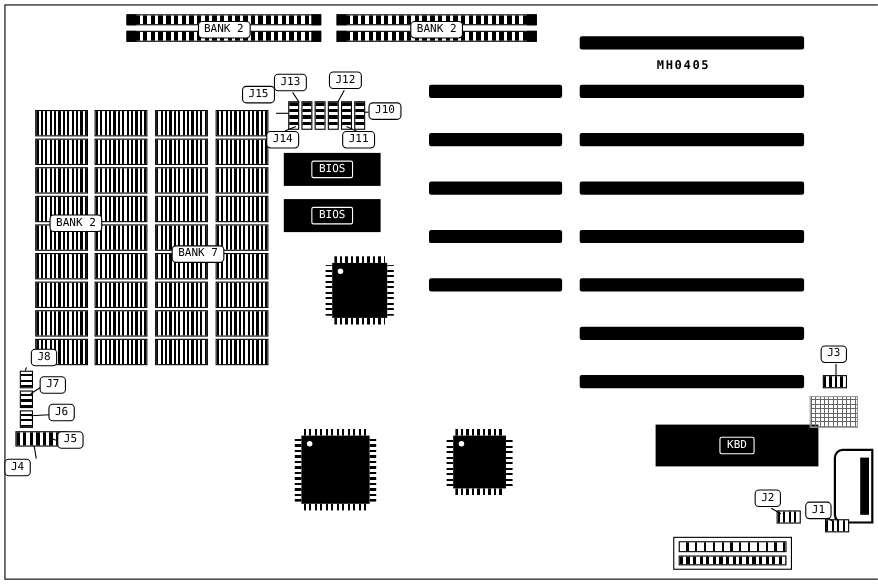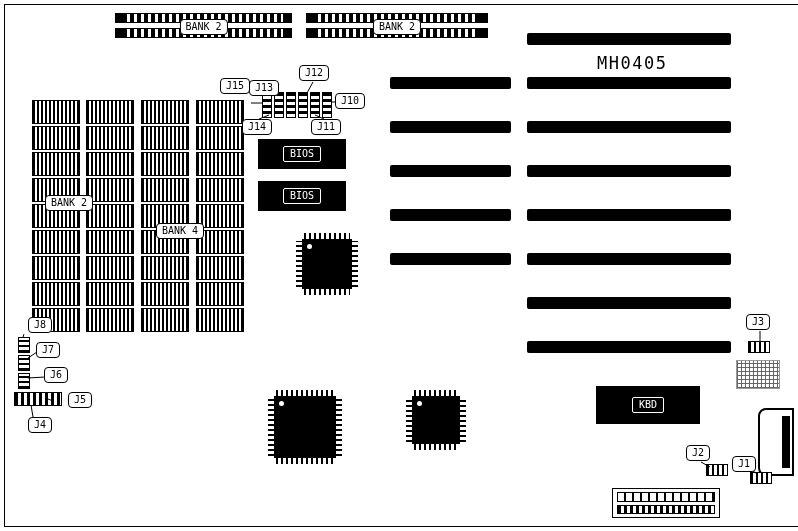--- a/index.html
+++ b/index.html
@@ -66,21 +66,21 @@
        border-radius:8px 0 0 8px;background:#fff;}
   .din::before{content:"";position:absolute;right:2px;top:6px;bottom:6px;width:8px;background:#000;}
 
   
   .powercon{position:absolute;left:612px;top:488px;width:106px;height:28px;border:1px solid #000;background:#fff;}
   .pins-row{height:8px;margin:3px 4px 0;border:1px solid #000;
             background:repeating-linear-gradient(90deg,#fff 0 6px,#000 6px 8px);}
   .hatch-bar{height:7px;margin:3px 4px 0;border:1px solid #000;
             background:repeating-linear-gradient(90deg,#000 0 3px,#fff 3px 6px);}
 
-  .partnum{position:absolute;font-size:17px;letter-spacing:1.5px;}
+  .partnum{position:absolute;font-size:11px;letter-spacing:1.5px;font-weight:bold;}
 
   .leaders{position:absolute;left:0;top:0;z-index:5;pointer-events:none;}
   .leaders line{stroke:#000;stroke-width:1;}
 </style>
 </head>
 <body>
 
 <div class="board" id="board">
   <div class="frame"></div>
 
@@ -91,37 +91,37 @@
   </div>
   <div class="simm" style="left:306px;top:13px;width:182px">
     <div class="simm-row"></div>
     <div class="simm-row"></div>
     <div class="callout simm-label">BANK 2</div>
   </div>
 
   <div class="partnum" style="left:597px;top:53px">MH0405</div>
 
   <div class="callout" style="left:45px;top:195px">BANK 2</div>
-  <div class="callout" style="left:156px;top:223px">BANK 4</div>
+  <div class="callout" style="left:156px;top:223px">BANK 7</div>
 
   <div class="blackchip" style="left:258px;top:139px;width:88px;height:30px">
     <span class="invlabel">BIOS</span>
   </div>
   <div class="blackchip" style="left:258px;top:181px;width:88px;height:30px">
     <span class="invlabel">BIOS</span>
   </div>
 
   <div class="jstrip" style="left:262px;top:92px"></div>
   <div class="jstrip" style="left:274px;top:92px"></div>
   <div class="jstrip" style="left:286px;top:92px"></div>
   <div class="jstrip" style="left:298px;top:92px"></div>
   <div class="jstrip" style="left:310px;top:92px"></div>
   <div class="jstrip" style="left:322px;top:92px"></div>
 
-  <div class="callout" style="left:249px;top:80px">J13</div>
+  <div class="callout" style="left:249px;top:67px">J13</div>
   <div class="callout" style="left:299px;top:65px">J12</div>
   <div class="callout" style="left:220px;top:78px">J15</div>
   <div class="callout" style="left:335px;top:93px">J10</div>
   <div class="callout" style="left:242px;top:119px">J14</div>
   <div class="callout" style="left:311px;top:119px">J11</div>
 
   <div class="qfp" style="left:296px;top:233px;width:62px;height:62px">
     <div class="pins pt"></div>
       <div class="pins pb"></div>
     <div class="pins pl"></div>
@@ -138,43 +138,43 @@
   <div class="qfp" style="left:406px;top:390px;width:60px;height:60px">
     <div class="pins pt"></div>
       <div class="pins pb"></div>
     <div class="pins pl"></div>
       <div class="pins pr"></div>
     <div class="qfp-body"></div>
   </div>
 
 
 
-  <div class="blackchip" style="left:596px;top:386px;width:104px;height:38px">
+  <div class="blackchip" style="left:596px;top:386px;width:148px;height:38px">
     <span class="invlabel">KBD</span>
   </div>
 
   <div class="callout" style="left:746px;top:314px">J3</div>
   <div class="jblock h" style="left:748px;top:341px"></div>
   <div class="gridcomp"></div>
   <div class="din"></div>
   <div class="callout" style="left:686px;top:445px">J2</div>
   <div class="jblock h" style="left:706px;top:464px"></div>
   <div class="callout" style="left:732px;top:456px">J1</div>
   <div class="jblock h" style="left:750px;top:472px"></div>
 
   <div class="powercon">
     <div class="pins-row"></div>
     <div class="hatch-bar"></div>
   </div>
 
   <div class="callout" style="left:28px;top:317px">J8</div>
   <div class="callout" style="left:36px;top:342px">J7</div>
   <div class="callout" style="left:44px;top:367px">J6</div>
-  <div class="callout" style="left:68px;top:392px">J5</div>
-  <div class="callout" style="left:28px;top:417px">J4</div>
+  <div class="callout" style="left:52px;top:392px">J5</div>
+  <div class="callout" style="left:4px;top:417px">J4</div>
   <div class="jblock" style="left:18px;top:337px"></div>
   <div class="jblock" style="left:18px;top:355px"></div>
   <div class="jblock" style="left:18px;top:373px"></div>
   <div class="jheader" style="left:14px;top:392px"></div>
 
   <div class="ram" style="left: 32px; top: 100px;"></div>
     <div class="ram" style="left: 32px; top: 126px;"></div>
     <div class="ram" style="left: 32px; top: 152px;"></div>
     <div class="ram" style="left: 32px; top: 178px;"></div>
     <div class="ram" style="left: 32px; top: 204px;"></div>

